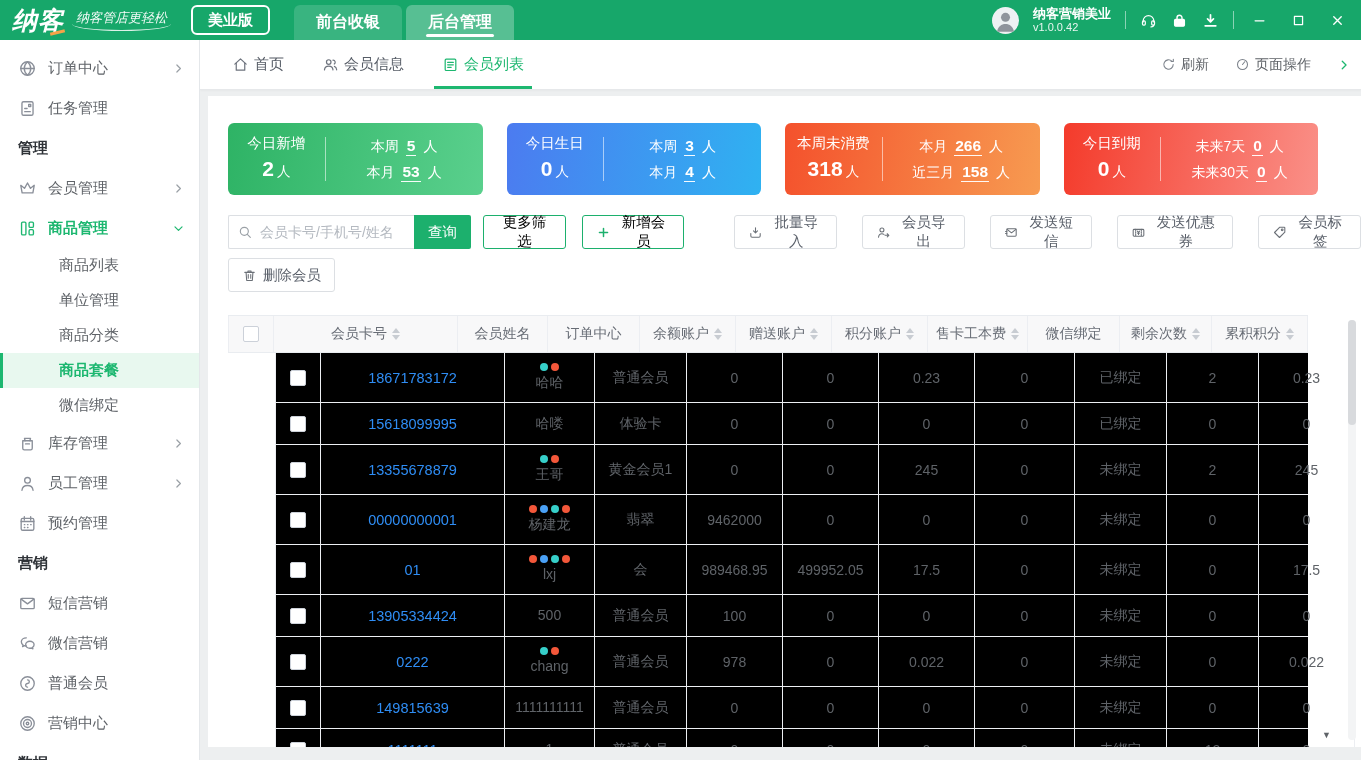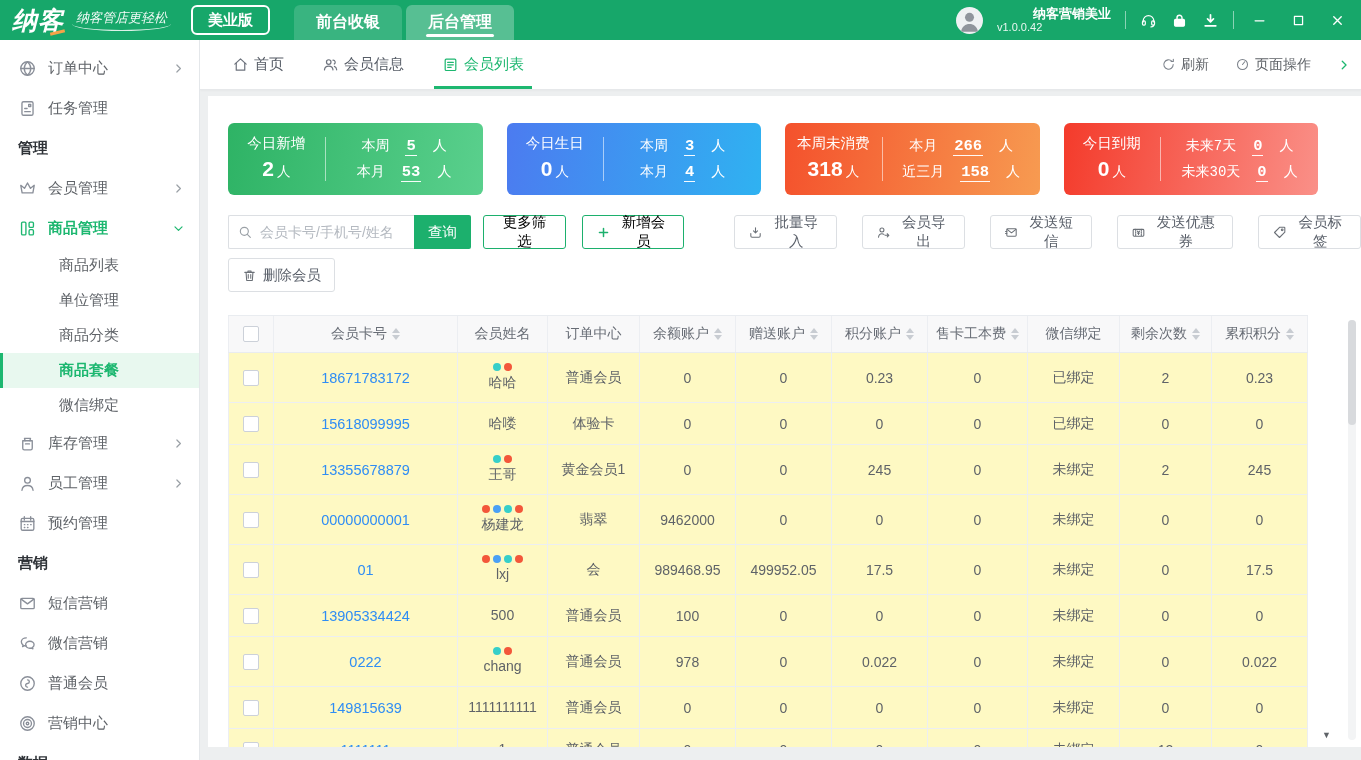--- a/index.html
+++ b/index.html
@@ -15,21 +15,21 @@
   .brand-tagline::after { content:''; position:absolute; left:-4px; right:-4px; bottom:0; height:7px; border-bottom:1.5px solid rgba(255,255,255,.9); border-radius:0 0 50% 50%/0 0 7px 7px; }
   .edition-btn { margin-left:24px; height:30px; border:2px solid #fff; border-radius:6px; background:transparent; color:#fff; font-size:15px; font-weight:bold; padding:0 15px; cursor:pointer; font-family:inherit; }
   .mode-tabs { display:flex; margin-left:24px; align-self:flex-end; gap:4px; }
   .mode-tab { height:35px; padding:0 22px; display:flex; align-items:center; font-size:16px; font-weight:bold; color:#fff; background:rgba(255,255,255,.15); border-radius:6px 6px 0 0; position:relative; cursor:pointer; }
   .mode-tab.active { background:rgba(255,255,255,.28); }
   .mode-tab.active::after { content:''; position:absolute; left:20px; right:20px; bottom:3px; height:3px; background:#fff; border-radius:2px; }
   .header-right { margin-left:auto; display:flex; align-items:center; gap:14px; padding-right:16px; }
   .avatar { width:27px; height:27px; border-radius:50%; background:#eef1f3; display:flex; align-items:flex-end; justify-content:center; overflow:hidden; flex:none; }
   .avatar svg { width:22px; height:22px; }
   .account { display:flex; flex-direction:column; line-height:1.2; }
-  .account-name { font-size:13px; font-weight:bold;margin-left:36px; }
+  .account-name { font-size:13px; font-weight:bold; }
   .account-version { font-size:11px; opacity:.9; }
   .v-divider { width:1px; height:18px; background:rgba(255,255,255,.5); }
   .hicon { width:17px; height:17px; color:#fff; cursor:pointer; }
   .win-controls { display:flex; gap:24px; align-items:center; margin-left:4px; }
   .win-controls .hicon { width:15px; height:15px; }
 
   
   .sidebar { position:absolute; top:40px; left:0; width:200px; bottom:0; background:#fff; border-right:1px solid #e4e7ea; padding-top:8px; overflow:hidden; z-index:5; }
   .side-item { height:40px; display:flex; align-items:center; padding:0 14px 0 18px; color:#5f6368; font-size:15px; cursor:pointer; }
   .side-item .s-icon { width:19px; height:19px; margin-right:11px; color:#8a8f99; flex:none; }
@@ -60,40 +60,40 @@
   .card.green  { background:linear-gradient(100deg,#2eb365,#5ad08d); }
   .card.blue   { background:linear-gradient(100deg,#4c7bf0,#2fb2f1); }
   .card.orange { background:linear-gradient(100deg,#f4512c,#f79b51); }
   .card.red    { background:linear-gradient(100deg,#f43b2b,#fa9088); }
   .card-main { width:38%; text-align:center; line-height:1.45; }
   .card-main-label { font-size:14.5px; }
   .card-main-value { font-size:21px; font-weight:bold; }
   .card-main-unit { font-size:13.5px; font-weight:normal; margin-left:3px; }
   .card-divider { width:1px; height:44px; background:rgba(255,255,255,.55); flex:none; }
   .card-details { flex:1; display:flex; flex-direction:column; gap:7px; align-items:center; }
-  .card-detail { font-size:14px; display:flex; align-items:baseline; gap:16px;font-family:Liberation Mono, monospace; }
+  .card-detail { font-size:14px; display:flex; align-items:baseline; gap:7px; }
   .card-detail b { font-size:15.5px; border-bottom:1.5px solid rgba(255,255,255,.95); padding:0 1px; }
 
   
   .toolbar1 { position:absolute; left:20px; top:119px; display:flex; align-items:center; }
   .search-group { display:flex; position:relative; }
   .search-group .search-icon { position:absolute; left:9px; top:9px; width:16px; height:16px; color:#9aa0a6; }
   .search-input { width:186px; height:34px; border:1px solid #dcdfe3; border-right:none; border-radius:2px 0 0 2px; padding:0 8px 0 31px; font-size:14px; color:#0c4a6e; outline:none; font-family:inherit; }
   .search-input::placeholder { color:#b4b9c0; }
   .search-btn { width:57px; height:34px; background:#1cb06d; color:#fff; font-size:14.5px; border:none; border-radius:0 2px 2px 0; cursor:pointer; font-family:inherit; }
   .tb-btn { height:34px; display:inline-flex; align-items:center; gap:6px; padding:0 13px; background:#fff; border:1px solid #dcdfe3; border-radius:3px; font-size:14.5px; color:#595f69; cursor:pointer; font-family:inherit; }
   .tb-btn .b-icon { width:15px; height:15px; color:#6b7077; flex:none; }
   .tb-btn.green-outline { border-color:#1cb06d; color:#000000; }
   .tb-btn.green-outline .b-icon { color:#1cb06d; }
   .toolbar2 { position:absolute; left:20px; top:162px; }
 
   
   .mtable { position:absolute; left:20px; top:219px; width:1080px; font-size:14px; color:#5f6368; }
   .t-head { display:flex; background:#f8f8f9; border-top:1px solid #e9ecf0; border-bottom:1px solid #e9ecf0; height:38px; }
-  .t-row { display:flex; border-bottom:1px solid #eceef2; background:#fef9c3; height:42px; }
+  .t-row { display:flex; border-bottom:1px solid #eceef2; background:#000000; height:42px;margin-left:47px; }
   .t-row.tall { height:50px; }
   .t-cell { display:flex; align-items:center; justify-content:center; border-right:1px solid #eceef2; flex:none; text-align:center; overflow:hidden; }
   .t-cell:first-child { border-left:1px solid #eceef2; }
   .t-head .t-cell { color:#676c75; gap:5px; }
   .link { color:#2f8df4; cursor:pointer; font-size:14.5px; }
   .name-cell { flex-direction:column; line-height:1.3; }
   .dots { display:flex; gap:3px; margin-bottom:2px; }
   .dot { width:8px; height:8px; border-radius:50%; }
   .checkbox { width:16px; height:16px; border:1px solid #ccd1d9; border-radius:2px; background:#fff; cursor:pointer; flex:none; }
   .sort { display:flex; flex-direction:column; gap:2px; cursor:pointer; }

